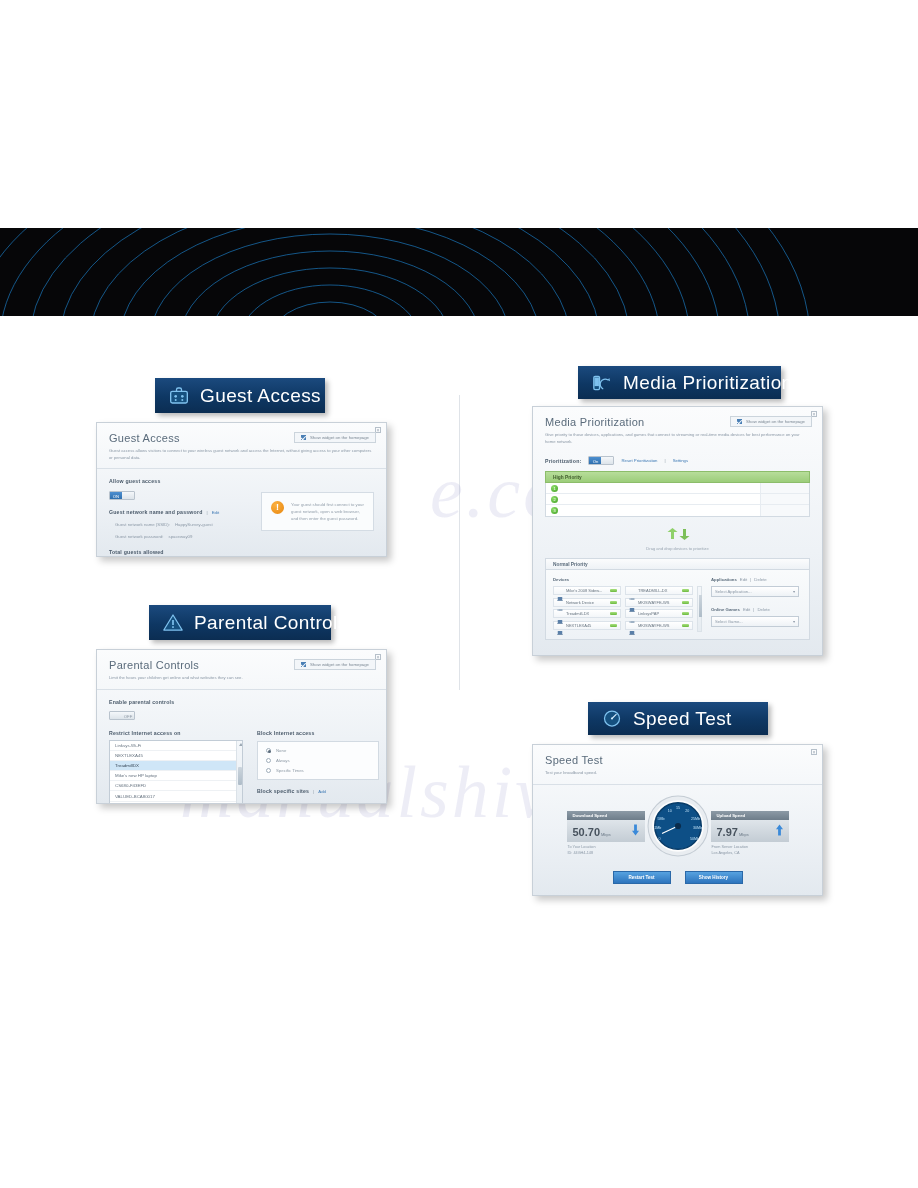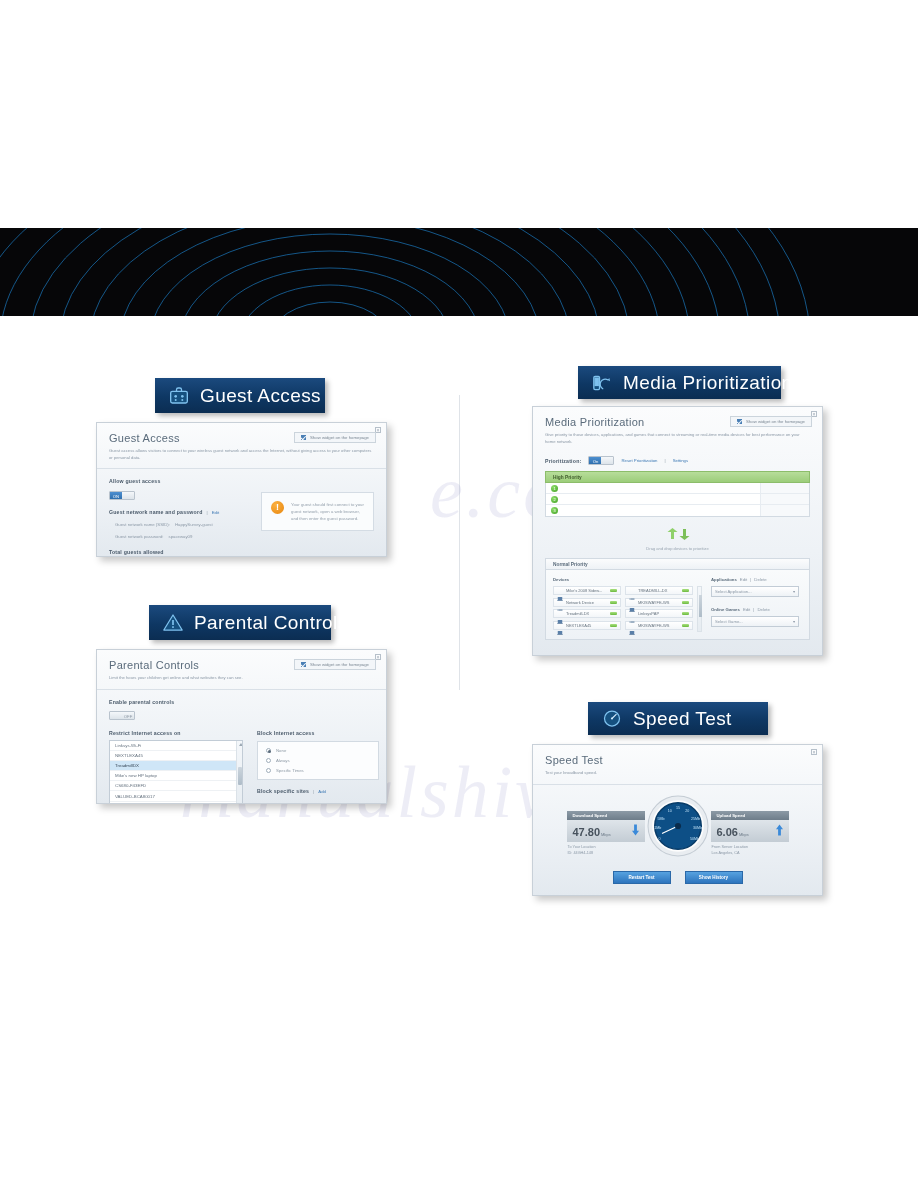--- a/index.html
+++ b/index.html
@@ -607,21 +607,21 @@
     <div class="p-close">×</div>
   </div>
   <div class="p-rule"></div>
   <div class="st-body">
     <div class="st-main">
 
       <div class="sp-card">
         <div class="sp-hdr">Download Speed</div>
         <div class="sp-val">
           <span>
-            <span class="sp-num">47.80</span><span class="sp-unit">Mbps</span>
+            <span class="sp-num">50.70</span><span class="sp-unit">Mbps</span>
           </span>
           <span>
             <svg width="7" height="12" viewBox="0 0 10 16">
                 <path d="M3 0 h4 v9 h3 L5 16 L0 9 h3 z" fill="#3b8ad9"></path>
               </svg>
           </span>
         </div>
         <div class="sp-loc">
           <div>To Your Location</div>
           <div>ID: 44GH4-148</div>
@@ -647,21 +647,21 @@
           </g>
           <path d="M60 60 L30 74" stroke="#ffffff" stroke-width="2.4" stroke-linecap="round"></path>
           <circle cx="60" cy="60" r="6" fill="#0a2c4c"></circle>
         </svg>
       </div>
 
       <div class="sp-card">
         <div class="sp-hdr">Upload Speed</div>
         <div class="sp-val">
           <span>
-            <span class="sp-num">6.06</span><span class="sp-unit">Mbps</span>
+            <span class="sp-num">7.97</span><span class="sp-unit">Mbps</span>
           </span>
           <span>
             <svg width="7" height="12" viewBox="0 0 10 16">
                 <path d="M5 0 L10 7 H7 v9 H3 V7 H0 z" fill="#3b8ad9"></path>
               </svg>
           </span>
         </div>
         <div class="sp-loc">
           <div>From Server Location</div>
           <div>Los Angeles, CA</div>

